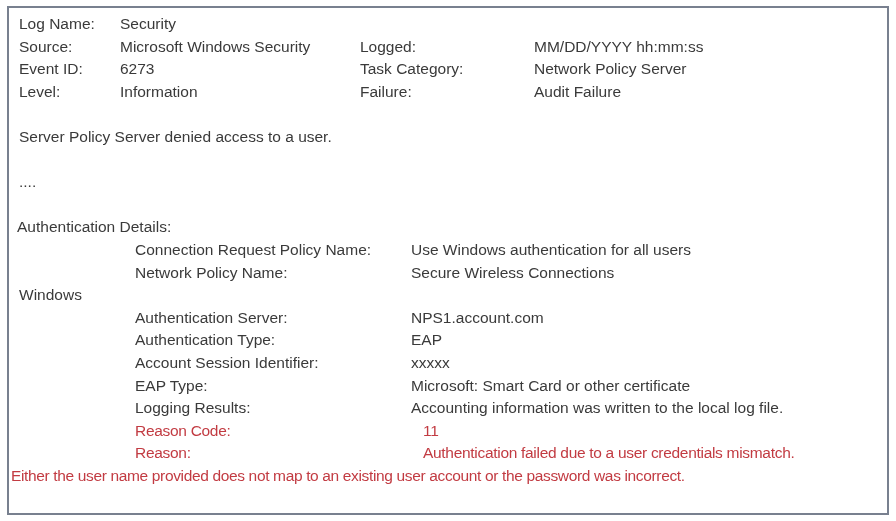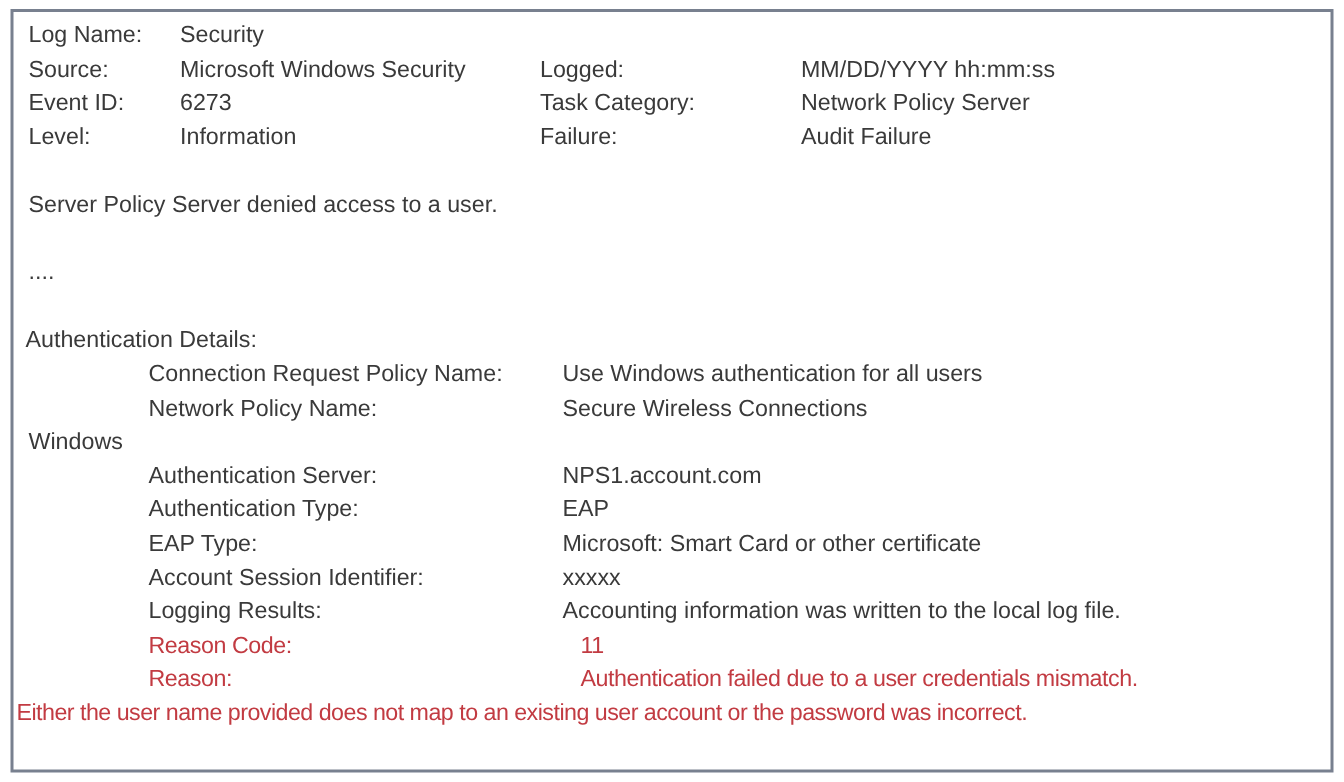--- a/index.html
+++ b/index.html
@@ -30,21 +30,21 @@
     white-space: nowrap;
   }
   .spacer { height: 22.6px; }
   .row { display: flex; }
   
   .hlbl       { display: inline-block; width: 101px; flex: 0 0 101px; }
   .hval-left  { display: inline-block; width: 240px; flex: 0 0 240px; }
   .hlbl-right { display: inline-block; width: 130px; flex: 0 0 130px; }
   .hval-right { display: inline-block; margin-left: 44px; }
   
-  .dlbl { display: inline-block; margin-left: 80px; width: 276px; flex: 0 0 276px; }
+  .dlbl { display: inline-block; margin-left: 116px; width: 276px; flex: 0 0 276px; }
   .dval { display: inline-block; }
   .heading { margin-left: -2px; }
   .red { color: var(--red); letter-spacing: -0.3px; }
   .red .dval { padding-left: 12px; }
   .footer-note {
     color: var(--red);
     margin-left: -8px;
     letter-spacing: -0.35px;
   }
 </style>
@@ -97,26 +97,26 @@
     </div>
     <div class="row">
       <span class="dlbl">Authentication Server:</span>
       <span class="dval">NPS1.account.com</span>
     </div>
     <div class="row">
       <span class="dlbl">Authentication Type:</span>
       <span class="dval">EAP</span>
     </div>
     <div class="row">
+      <span class="dlbl">Account Session Identifier:</span>
+      <span class="dval">xxxxx</span>
+    </div>
+    <div class="row">
       <span class="dlbl">EAP Type:</span>
       <span class="dval">Microsoft: Smart Card or other certificate</span>
-    </div>
-    <div class="row">
-      <span class="dlbl">Account Session Identifier:</span>
-      <span class="dval">xxxxx</span>
     </div>
     <div class="row">
       <span class="dlbl">Logging Results:</span>
       <span class="dval">Accounting information was written to the local log file.</span>
     </div>
     <div class="row red">
       <span class="dlbl">Reason Code:</span>
       <span class="dval">11</span>
     </div>
     <div class="row red">

